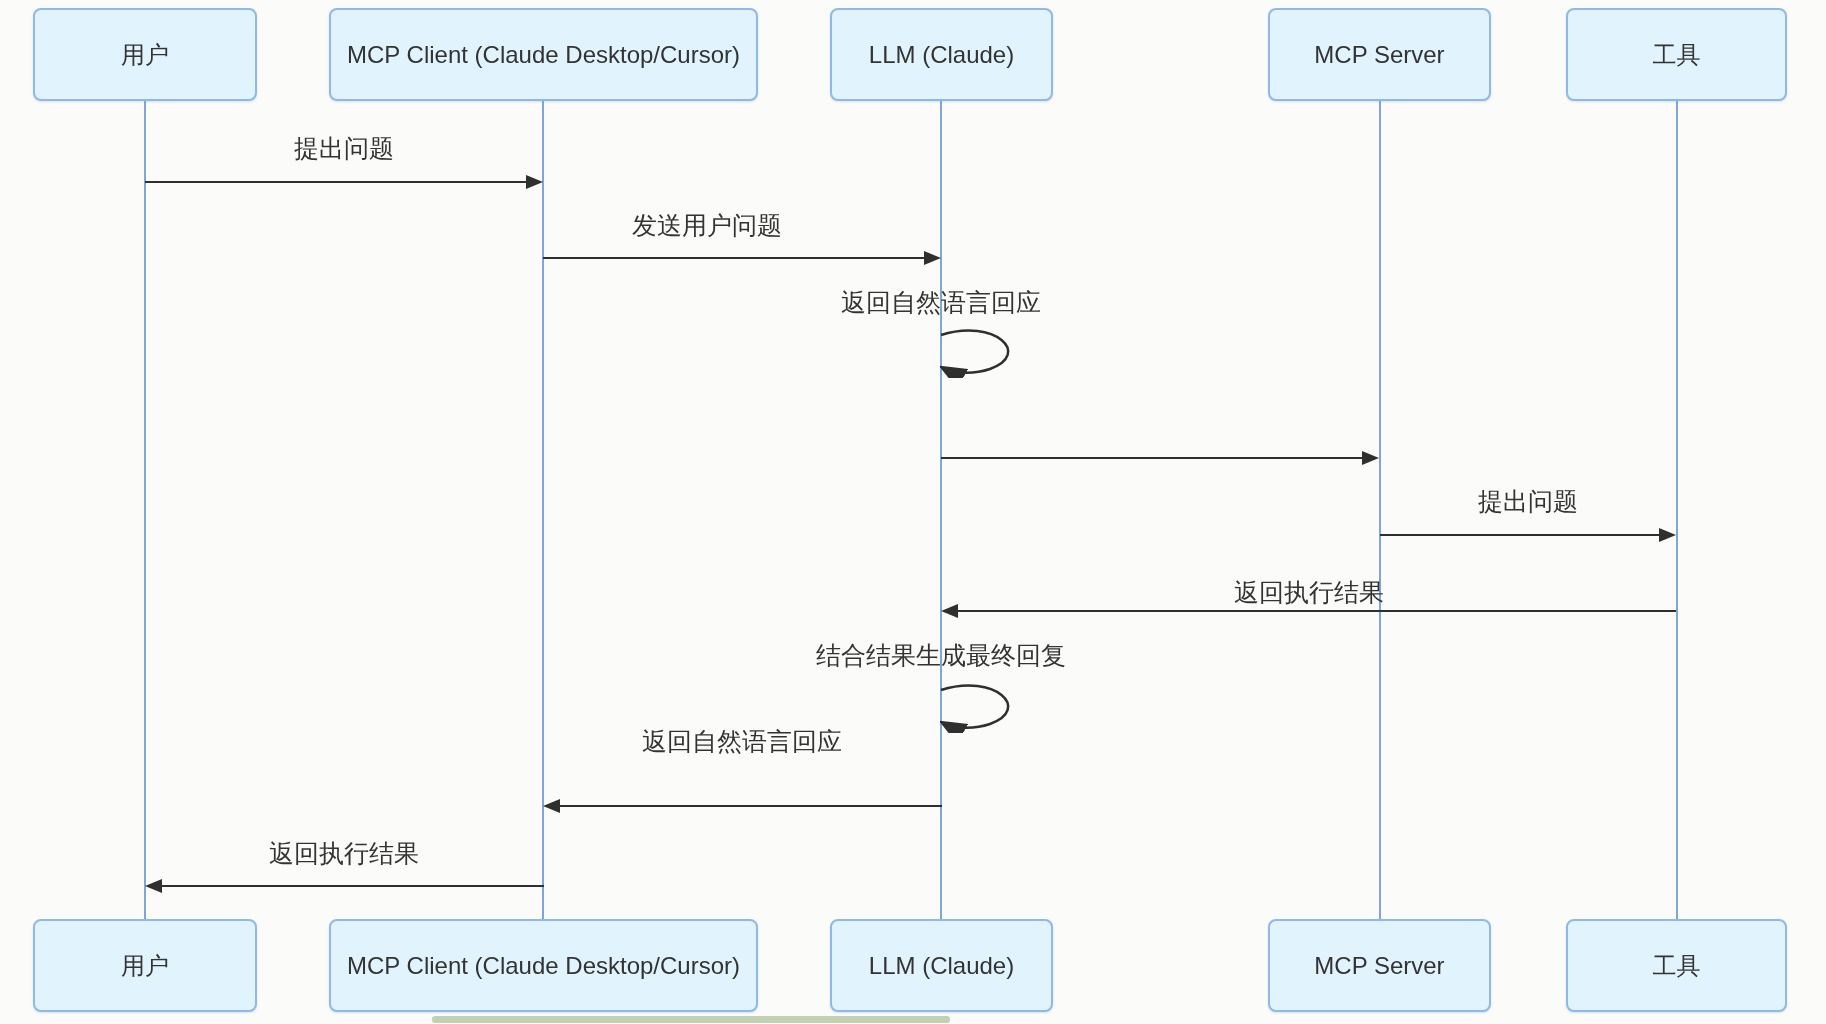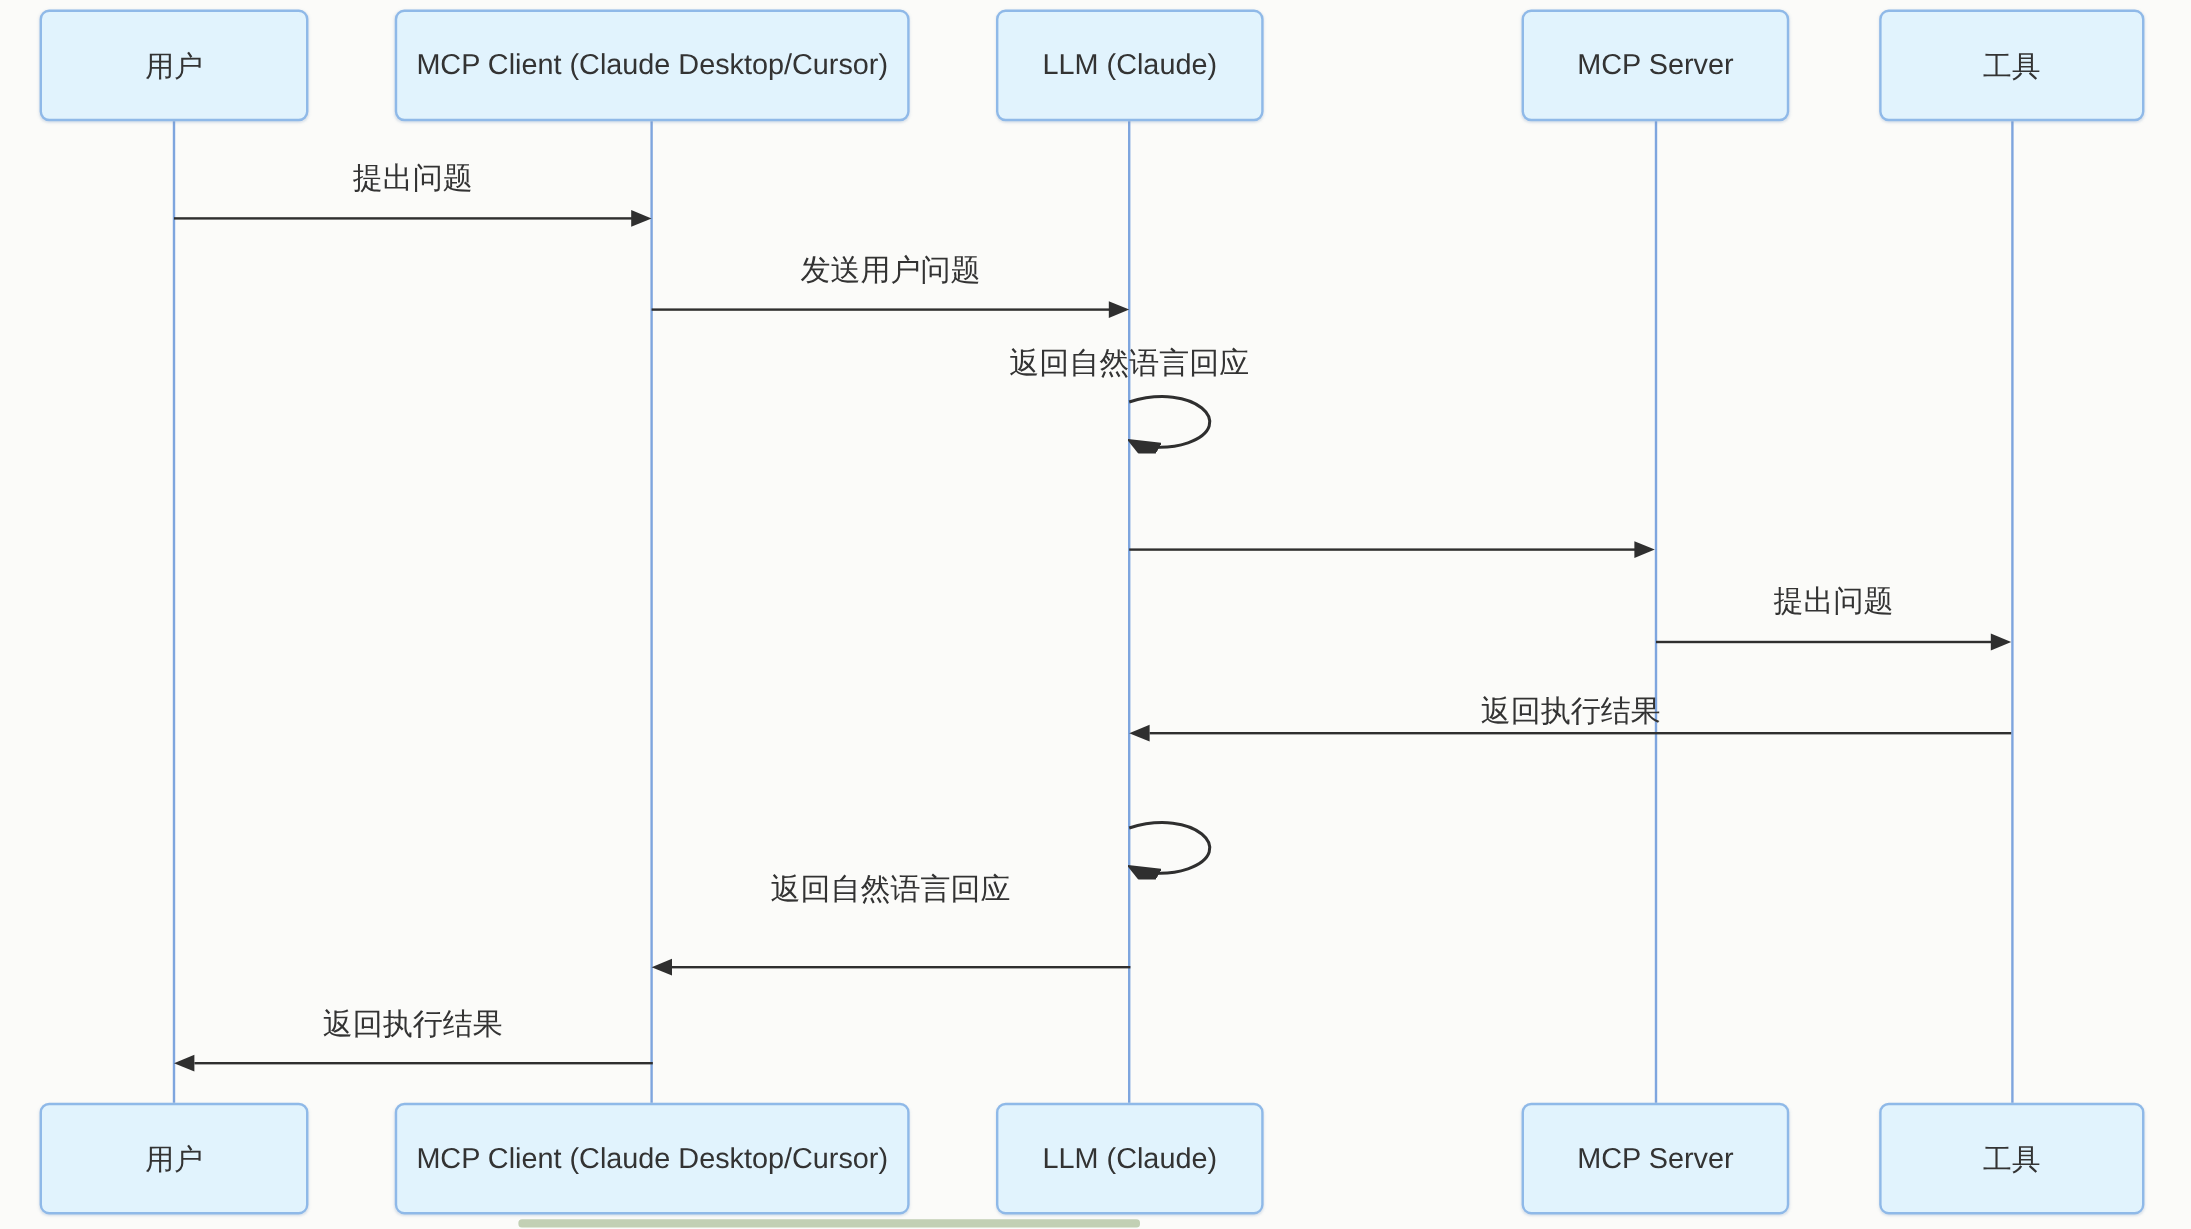--- a/index.html
+++ b/index.html
@@ -113,21 +113,21 @@
       <span>MCP Server</span>
     </div>
   <div class="pbox" style="left:1566px;top:919px;width:221px">
       <span>工具</span>
     </div>
 
   <div class="msg-label" style="left:344px;top:148px">提出问题</div>
   <div class="msg-line" style="left:145px;top:181px;width:382px"></div>
   <div class="head-right" style="left:526px;top:175px"></div>
 
-  <div class="msg-label" style="left:742px;top:225px">发送用户问题</div>
+  <div class="msg-label" style="left:707px;top:225px">发送用户问题</div>
   <div class="msg-line" style="left:543px;top:257px;width:382px"></div>
   <div class="head-right" style="left:924px;top:251px"></div>
 
   <div class="msg-label" style="left:941px;top:302px">返回自然语言回应</div>
   <svg class="self-loop" style="left:940px;top:326px" width="100" height="52" viewBox="0 0 100 52">
     <defs>
       <marker id="ah1" markerWidth="11" markerHeight="9" refX="9" refY="4.5" orient="auto">
         <path d="M0,0 L11,4.5 L0,9 z" fill="#2f2f2f"></path>
       </marker>
     </defs>
@@ -138,20 +138,21 @@
   <div class="head-right" style="left:1362px;top:451px"></div>
 
   <div class="msg-label" style="left:1528px;top:501px">提出问题</div>
   <div class="msg-line" style="left:1380px;top:534px;width:281px"></div>
   <div class="head-right" style="left:1659px;top:528px"></div>
 
   <div class="msg-label" style="left:1309px;top:592px">返回执行结果</div>
   <div class="msg-line" style="left:958px;top:610px;width:718px"></div>
   <div class="head-left" style="left:941px;top:604px"></div>
 
+  <div class="msg-label" style="left:941px;top:655px">结合结果生成最终回复</div>
   <svg class="self-loop" style="left:940px;top:681px" width="100" height="52" viewBox="0 0 100 52">
     <defs>
       <marker id="ah2" markerWidth="11" markerHeight="9" refX="9" refY="4.5" orient="auto">
         <path d="M0,0 L11,4.5 L0,9 z" fill="#2f2f2f"></path>
       </marker>
     </defs>
     <path d="M 1 9 C 55 -8, 92 28, 50 43 C 32 49, 12 47, 3 42" fill="none" stroke="#2f2f2f" stroke-width="2.5" marker-end="url(#ah2)"></path>
   </svg>
 
   <div class="msg-label" style="left:742px;top:741px">返回自然语言回应</div>

